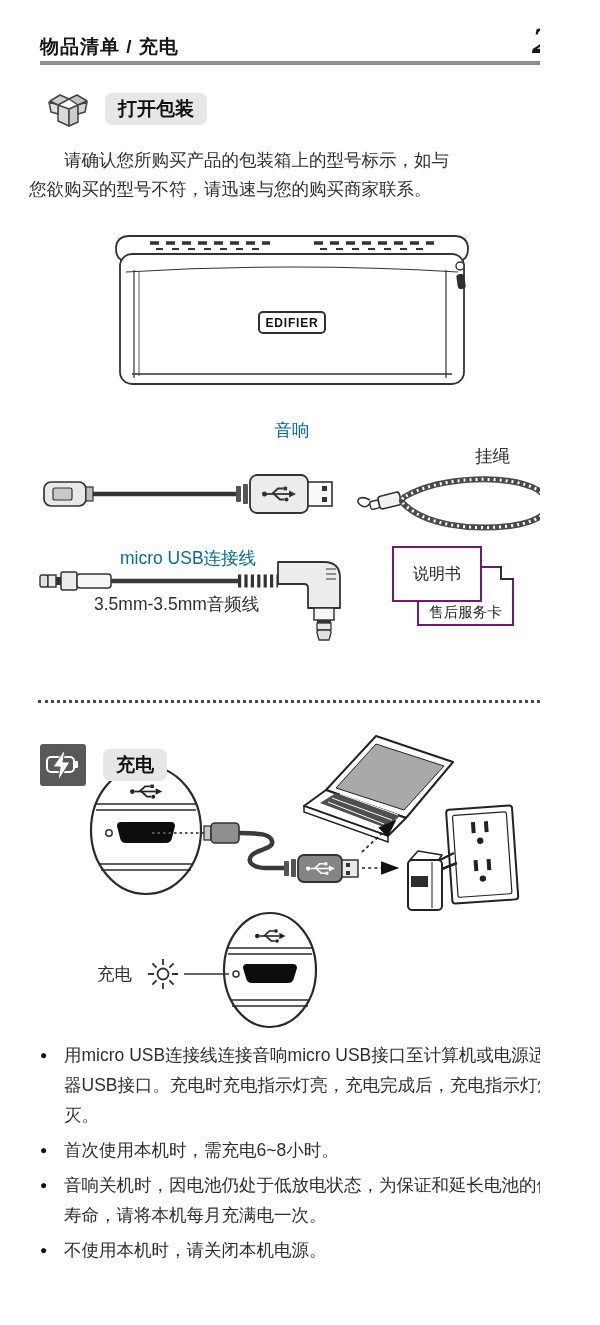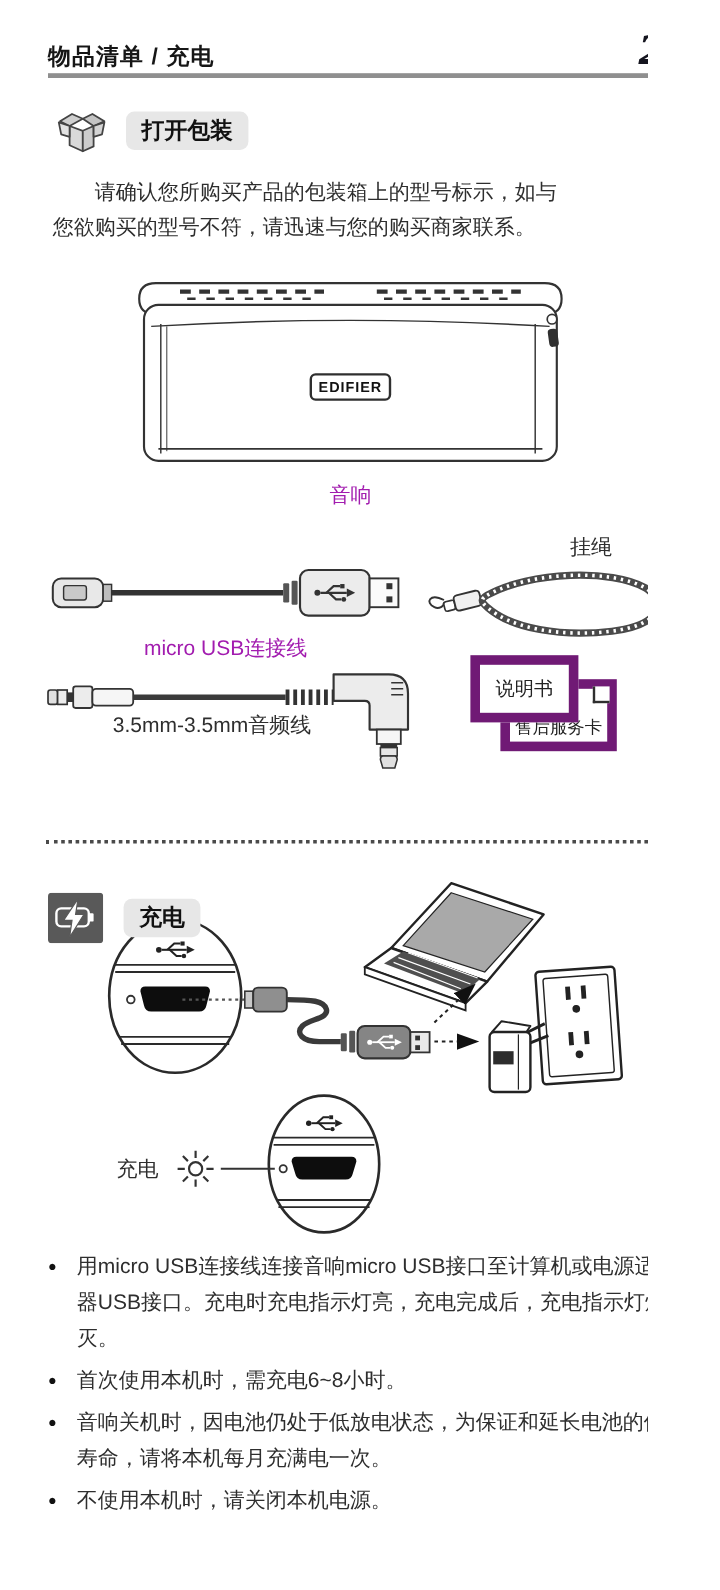--- a/index.html
+++ b/index.html
@@ -11,36 +11,36 @@
   .hdr-rule{position:absolute;left:40px;top:61px;width:506px;height:4px;background:#8f8f8f;}
   .hdr-pagenum{position:absolute;left:532px;top:22px;font-family:"DejaVu Serif","Liberation Serif",serif;
                font-style:italic;font-weight:bold;font-size:33px;color:#15151f;}
 
   
   .chip{display:inline-block;background:#e7e7e7;border-radius:7px;padding:3px 13px;
         font-size:19px;font-weight:bold;color:#111;text-align:center;}
 
   .unpack-row{position:absolute;left:46px;top:88px;display:flex;align-items:center;gap:15px;}
 
-  .intro{position:absolute;left:44px;top:146px;width:500px;font-size:17.5px;line-height:29px;color:#2e2e2e;}
+  .intro{position:absolute;left:29px;top:146px;width:500px;font-size:17.5px;line-height:29px;color:#2e2e2e;}
   .intro .l1{text-indent:2em;}
 
   
   .fig-speaker{position:absolute;left:102px;top:228px;width:380px;text-align:center;}
-  .fig-caption{font-size:17.5px;color:#a21caf;margin-top:1px;}
+  .fig-caption{font-size:17.5px;color:#0369a1;margin-top:20px;}
 
   .fig-usb{position:absolute;left:38px;top:468px;width:300px;text-align:center;}
   .fig-strap{position:absolute;left:350px;top:444px;width:212px;}
   .strap-caption{font-size:17.5px;color:#2e2e2e;text-align:right;width:90px;margin:0 0 6px 70px;}
 
   .fig-audio{position:absolute;left:38px;top:544px;width:330px;}
   .audio-caption{position:absolute;left:56px;top:48px;font-size:17.5px;color:#2e2e2e;}
 
   .cards{position:absolute;left:392px;top:546px;width:130px;height:92px;}
-  .card{position:absolute;border:8px solid #701a75;background:#fff;box-sizing:border-box;}
+  .card{position:absolute;border:2px solid #701a75;background:#fff;box-sizing:border-box;}
   .card.back{left:25px;top:20px;width:97px;height:60px;display:flex;align-items:flex-end;justify-content:center;}
   .card.back .lbl{font-size:14.5px;color:#222;padding-bottom:2px;white-space:nowrap;}
   .card.front{left:0;top:0;width:90px;height:56px;display:flex;align-items:center;justify-content:center;
               font-size:16px;color:#222;}
   .fold{position:absolute;top:-2px;right:-2px;width:12px;height:12px;background:#fff;
         border-left:2px solid #2f2f2f;border-bottom:2px solid #2f2f2f;}
 
   .divider{position:absolute;left:38px;top:700px;width:527px;border-top:3px dotted #4a4a4a;}
 
   

